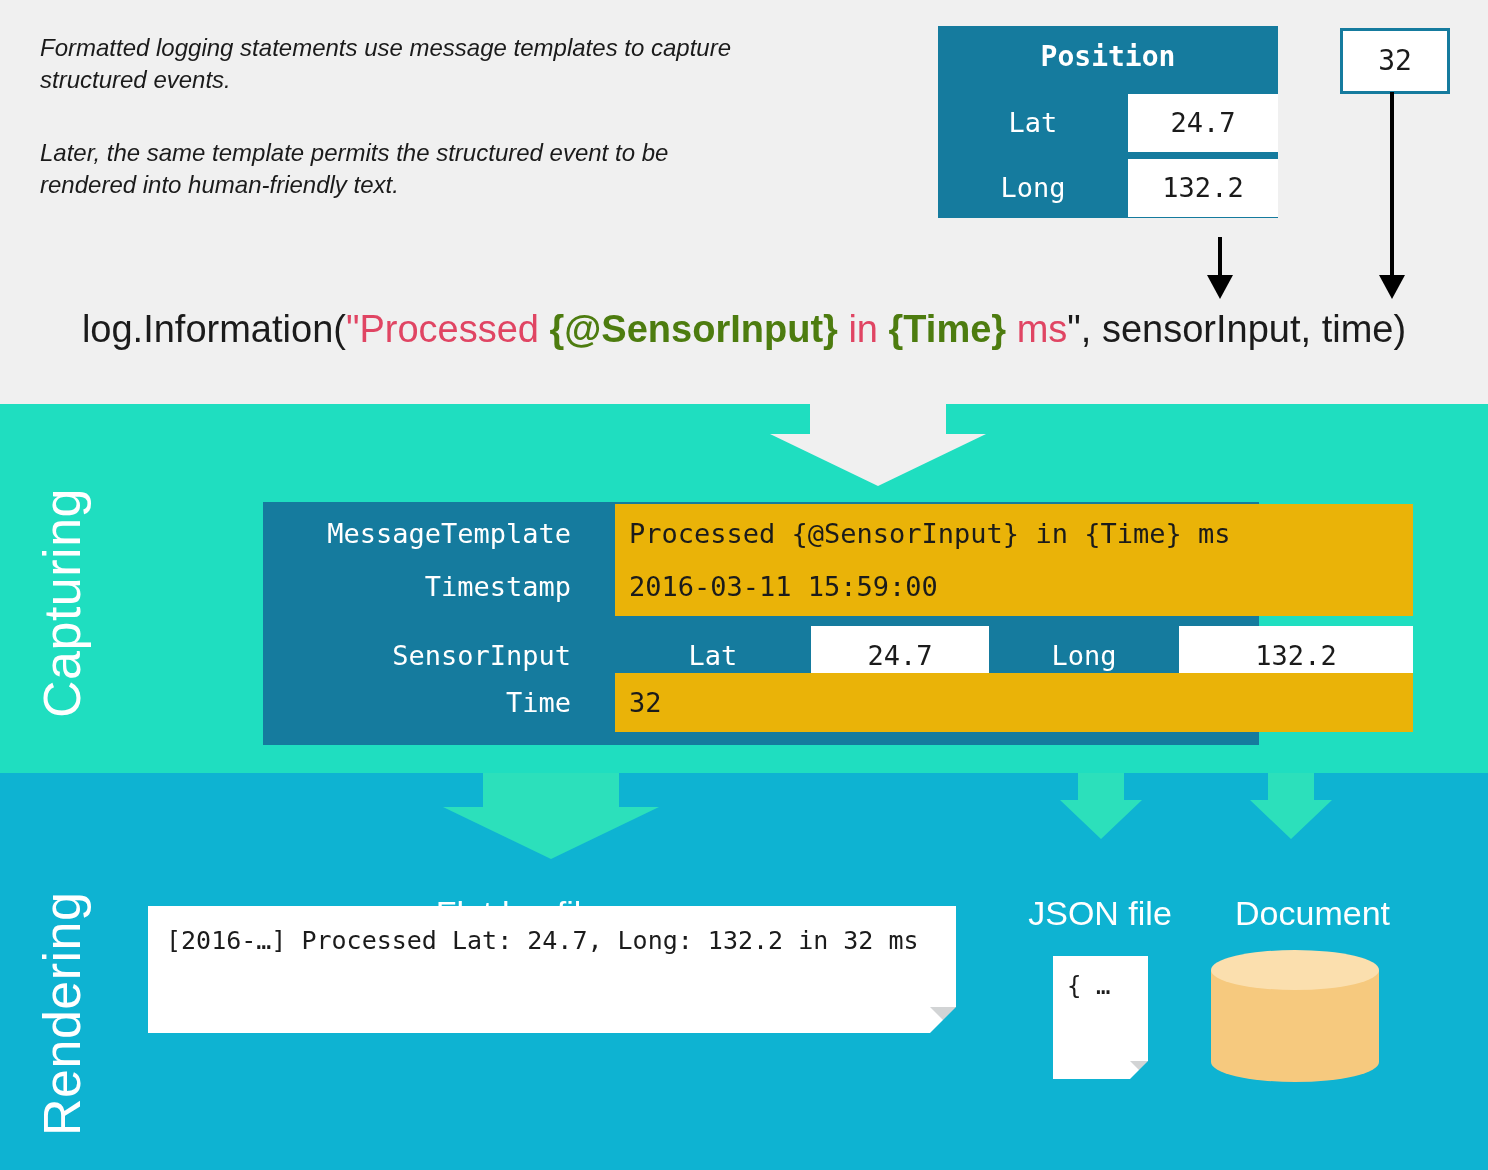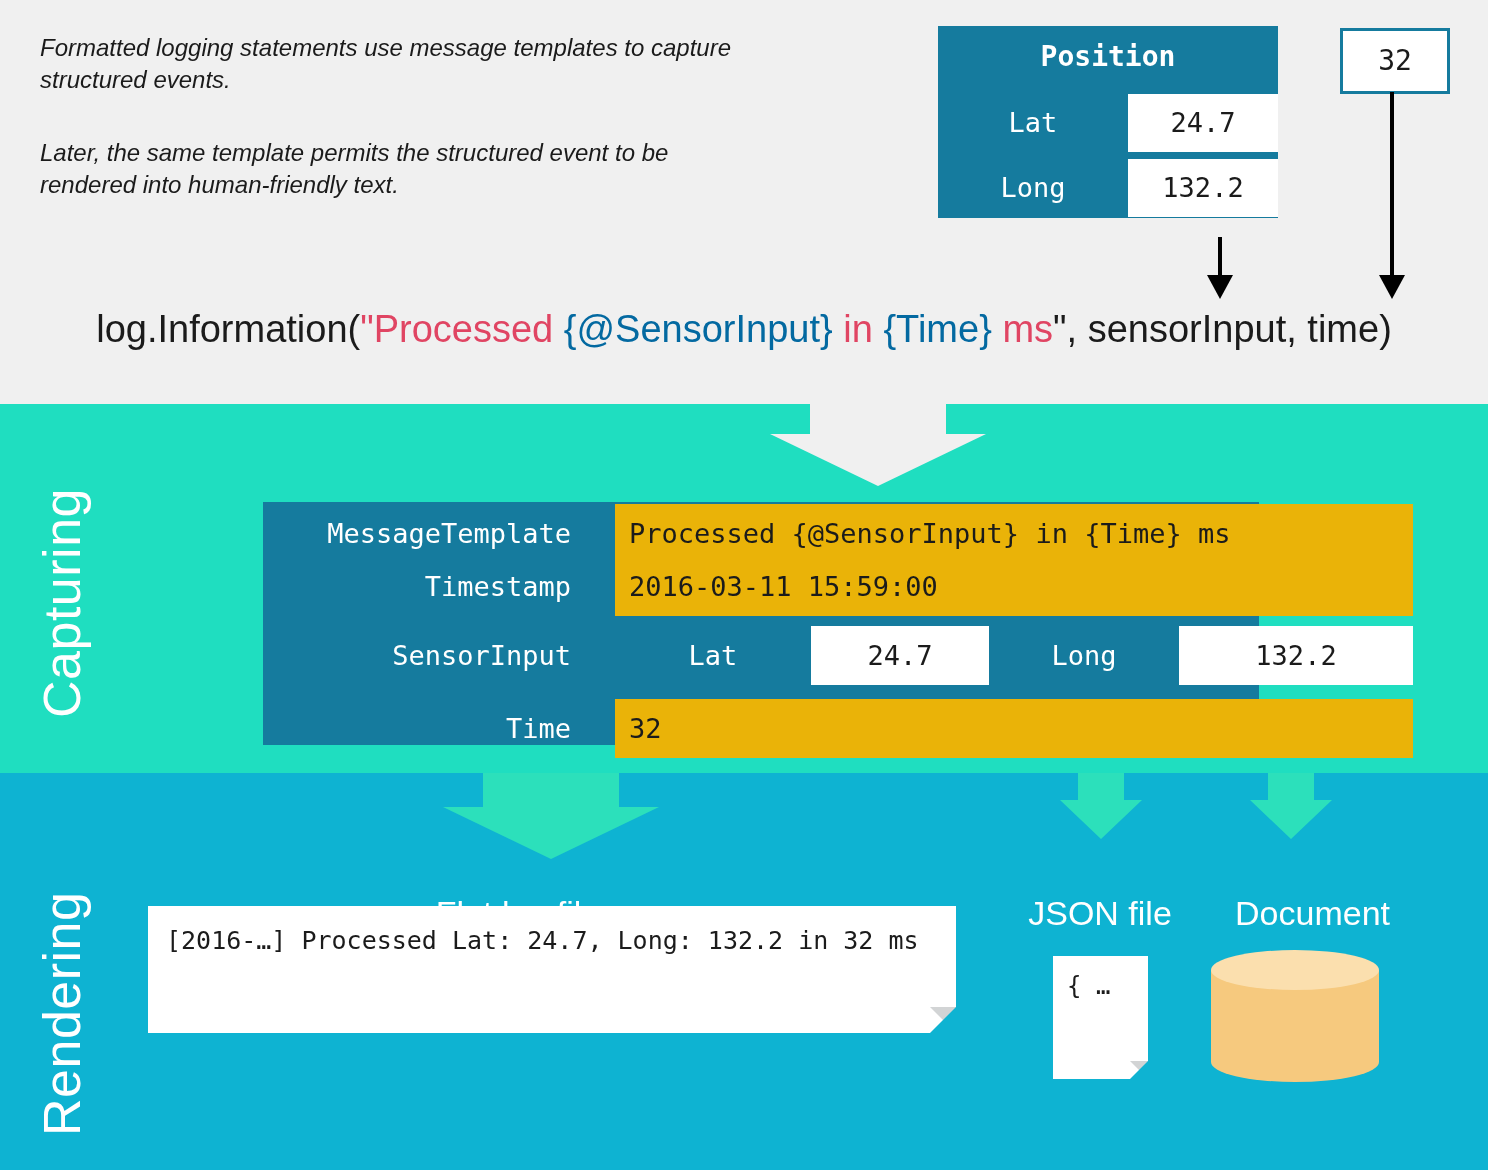--- a/index.html
+++ b/index.html
@@ -142,37 +142,37 @@
     left: 0; top: 308px;
     width: 1488px;
     text-align: center;
     font-size: 38px;
     color: #1b1b1b;
     font-family: "Liberation Sans", sans-serif;
     font-stretch: condensed;
     white-space: nowrap;
   }
   .code-str { color: #e04563; }
-  .code-prop { color: #0369a1; font-weight: normal; }
+  .code-prop { color: #4d7c0f; font-weight: bold; }
 
   
   .big-arrow { position: absolute; }
 
   
   #event-table {
     position: absolute;
     left: 263px; top: 502px;
     width: 996px; height: 243px;
     background: #157b9e;
   }
   .ev-row { position: absolute; left: 0; width: 1152px; height: 59px; }
   #ev-row-0 { top: 2px; }
   #ev-row-1 { top: 55px; padding-left: 28px; }
   #ev-row-2 { top: 124px; }
-  #ev-row-3 { top: 197px; }
+  #ev-row-3 { top: 171px; }
   .ev-key {
     position: absolute; left: 0; top: 0;
     width: 330px; height: 59px; line-height: 59px;
     text-align: right;
     padding-right: 22px;
     box-sizing: border-box;
     color: #ffffff;
     font-family: "DejaVu Sans Mono", "Liberation Mono", monospace;
     font-size: 27px;
   }

